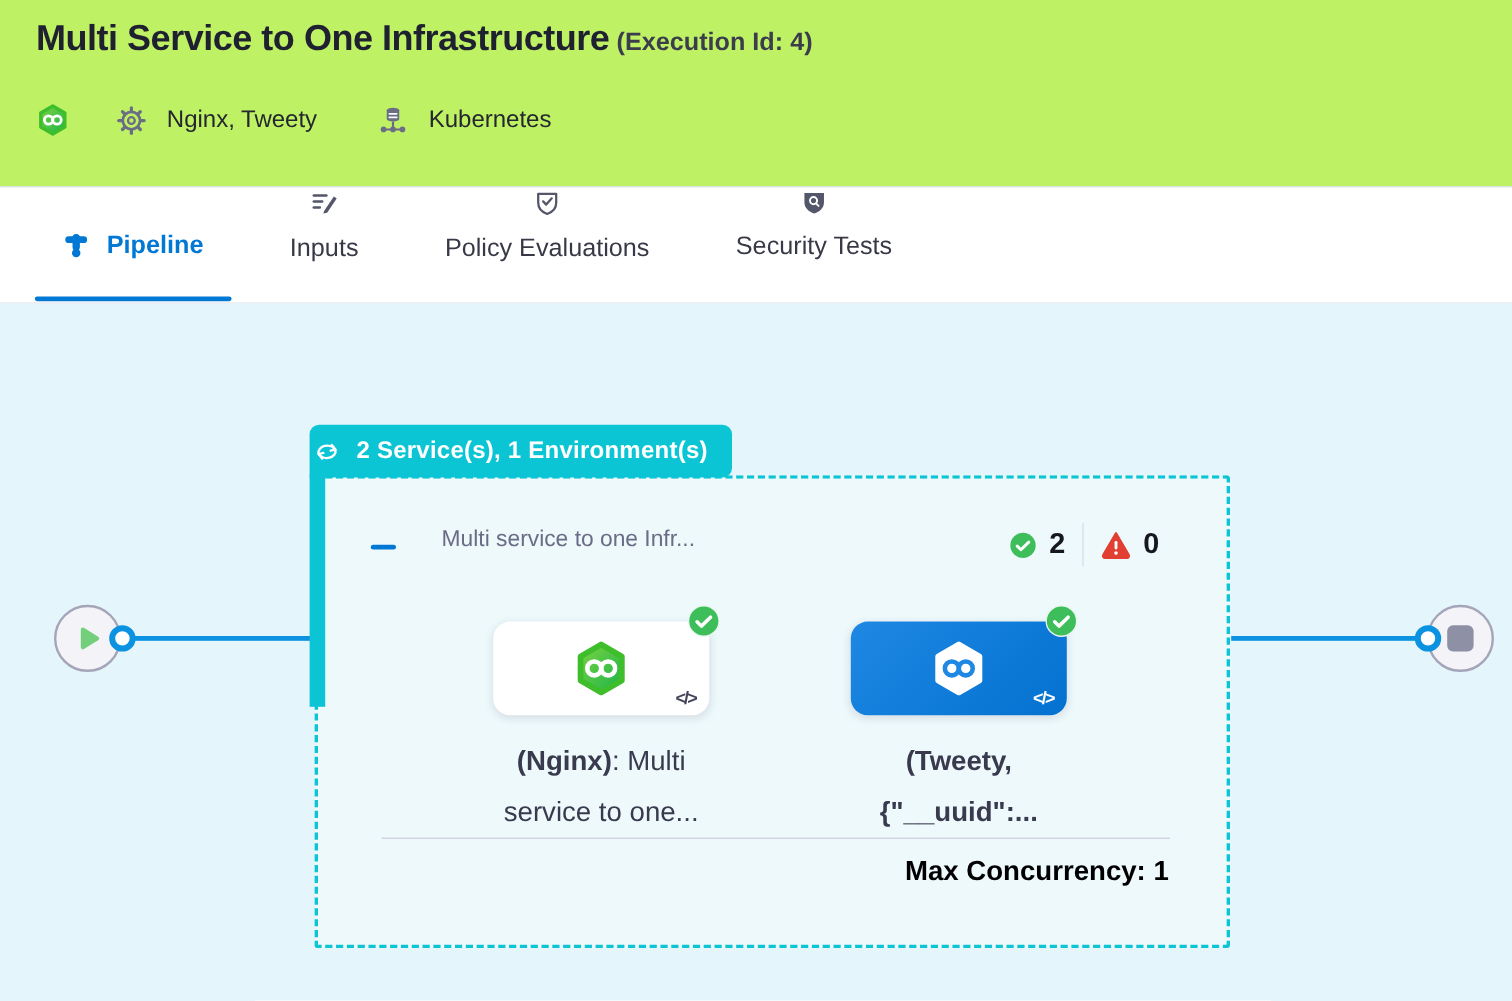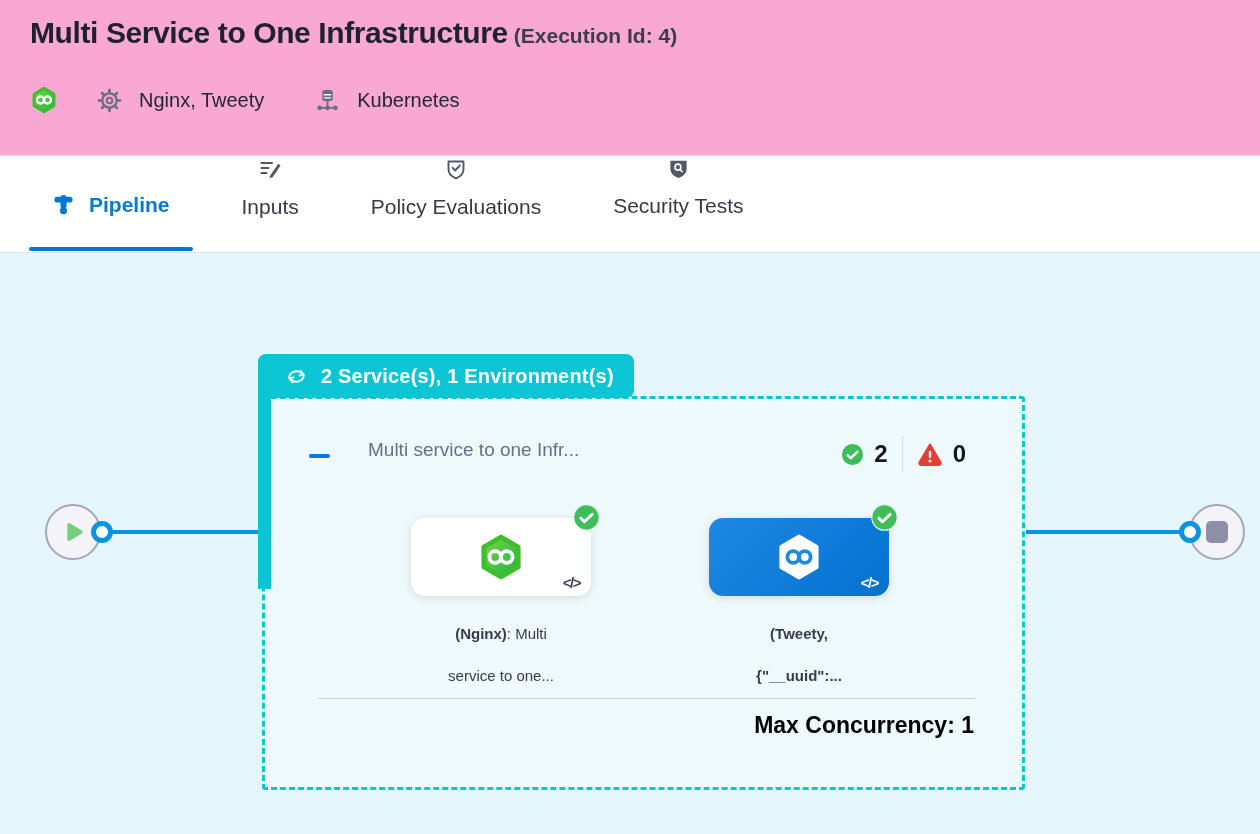--- a/index.html
+++ b/index.html
@@ -2,21 +2,21 @@
 <html><head>
 <meta charset="utf-8">
 <style>
   * { margin:0; padding:0; box-sizing:border-box; }
   html,body { width:1260px; height:834px; }
   body { font-family:"Liberation Sans","DejaVu Sans",sans-serif; background:#fff; }
   .app { position:relative; width:1260px; height:834px; overflow:hidden; background:#fff; }
 
   
   .header { position:absolute; left:0; top:0; width:1260px; height:156px;
-            background:#f9a8d4; border-bottom:1px solid #E0E1E8; }
+            background:#bef264; border-bottom:1px solid #E0E1E8; }
   .title-row { position:absolute; left:30px; top:16px; display:flex; align-items:baseline; }
   .page-title { font-size:30px; font-weight:700; color:#1F2030; letter-spacing:-0.4px; }
   .exec-id { font-size:21px; font-weight:700; color:#3C3D4C; margin-left:6px; }
   .meta-row { position:absolute; left:30px; top:86px; display:flex; align-items:center; }
   .meta-item { display:flex; align-items:center; gap:16px; font-size:20px; color:#25262F; }
   .meta-gap-lg { margin-left:38px; }
   .meta-gap-xl { margin-left:50px; }
   .icon { display:inline-flex; align-items:center; justify-content:center; }
 
   
@@ -43,21 +43,21 @@
   .end-node { left:1189px; top:251px; }
   .connector-ring { position:absolute; width:22px; height:22px; border-radius:50%;
       background:#fff; border:5px solid #0B92E1; top:268px; z-index:4; }
   .ring-start { left:91px; }
   .ring-end { left:1179px; }
   .stop-square { width:22px; height:22px; background:#8E90A6; border-radius:5px; }
 
   
   .group-badge { position:absolute; left:258px; top:101px; height:44px; z-index:5;
       background:#0CC5D4; color:#fff; border-radius:8px 8px 8px 0;
-      display:flex; align-items:center; gap:12px; padding:0 20px 0 26px;
+      display:flex; align-items:center; gap:12px; padding:0 20px 0 2px;
       font-size:20px; font-weight:600; letter-spacing:0.2px; }
   .group-spine { position:absolute; left:258px; top:143px; width:13px; height:193px;
       background:#0CC5D4; z-index:3; }
   .stage-box { position:absolute; left:262px; top:143px; width:763px; height:394px;
       border:3px dashed #0CC5D4; background:rgba(255,255,255,0.38); border-radius:3px; z-index:2; }
 
   .collapse-minus { position:absolute; left:44px; top:55px; width:21px; height:4px;
       background:#0278D5; border-radius:2px; cursor:pointer; }
   .stage-name { position:absolute; left:103px; top:40px; font-size:19px; color:#6A6D85; }
   .stage-counts { position:absolute; right:56px; top:37px; display:flex; align-items:center; gap:10px; }
@@ -69,21 +69,21 @@
   .svc-card-light { left:146px; background:#fff; }
   .svc-card-blue { left:444px; background:linear-gradient(135deg,#1E88E3 0%,#0471D0 100%); }
   .svc-hex { position:absolute; left:66px; top:15px; }
   .svc-code { position:absolute; right:11px; bottom:5px; font-size:15px; font-weight:700;
       letter-spacing:-1.5px; }
   .svc-code-dark { color:#42445A; }
   .svc-code-light { color:#fff; }
   .svc-check { position:absolute; top:-14px; right:-9px; }
 
   .svc-label { position:absolute; top:214px; width:240px; text-align:center;
-      font-size:15px; line-height:42px; color:#393A4E; }
+      font-size:23px; line-height:42px; color:#393A4E; }
   .svc-label-1 { left:116px; }
   .svc-label-2 { left:414px; }
   .svc-label .b { font-weight:700; }
 
   .stage-divider { position:absolute; left:53px; top:299px; width:657px; height:1px; background:#CBCDD9; }
   .max-concurrency { position:absolute; right:48px; top:313px; font-size:23px; font-weight:700; color:#000000; }
 </style>
 </head>
 <body>
 

